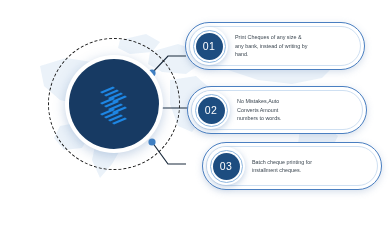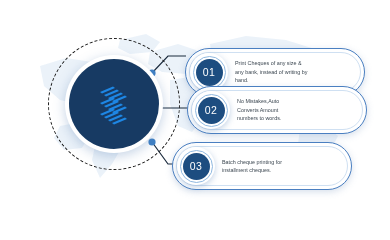--- a/index.html
+++ b/index.html
@@ -82,23 +82,23 @@
     align-items: center;
     box-shadow: 0 2px 7px rgba(120,150,190,0.30);
   }
   .card-inner-line {
     position: absolute;
     left: 3px; top: 3px; right: 3px; bottom: 3px;
     border-radius: 21px;
     border: 0.8px solid #cfe0f2;
     pointer-events: none;
   }
-  #card-1 { left: 185px; top: 48px; }
+  #card-1 { left: 185px; top: 22px; }
   #card-2 { left: 187px; top: 86px; }
-  #card-3 { left: 172px; top: 142px; }
+  #card-3 { left: 202px; top: 142px; }
 
   .badge {
     position: relative;
     flex: 0 0 auto;
     width: 38px;
     height: 38px;
     margin-left: 4px;
     border-radius: 50%;
     background: #ffffff;
     box-shadow: 0 2px 6px rgba(100,140,190,0.40);

